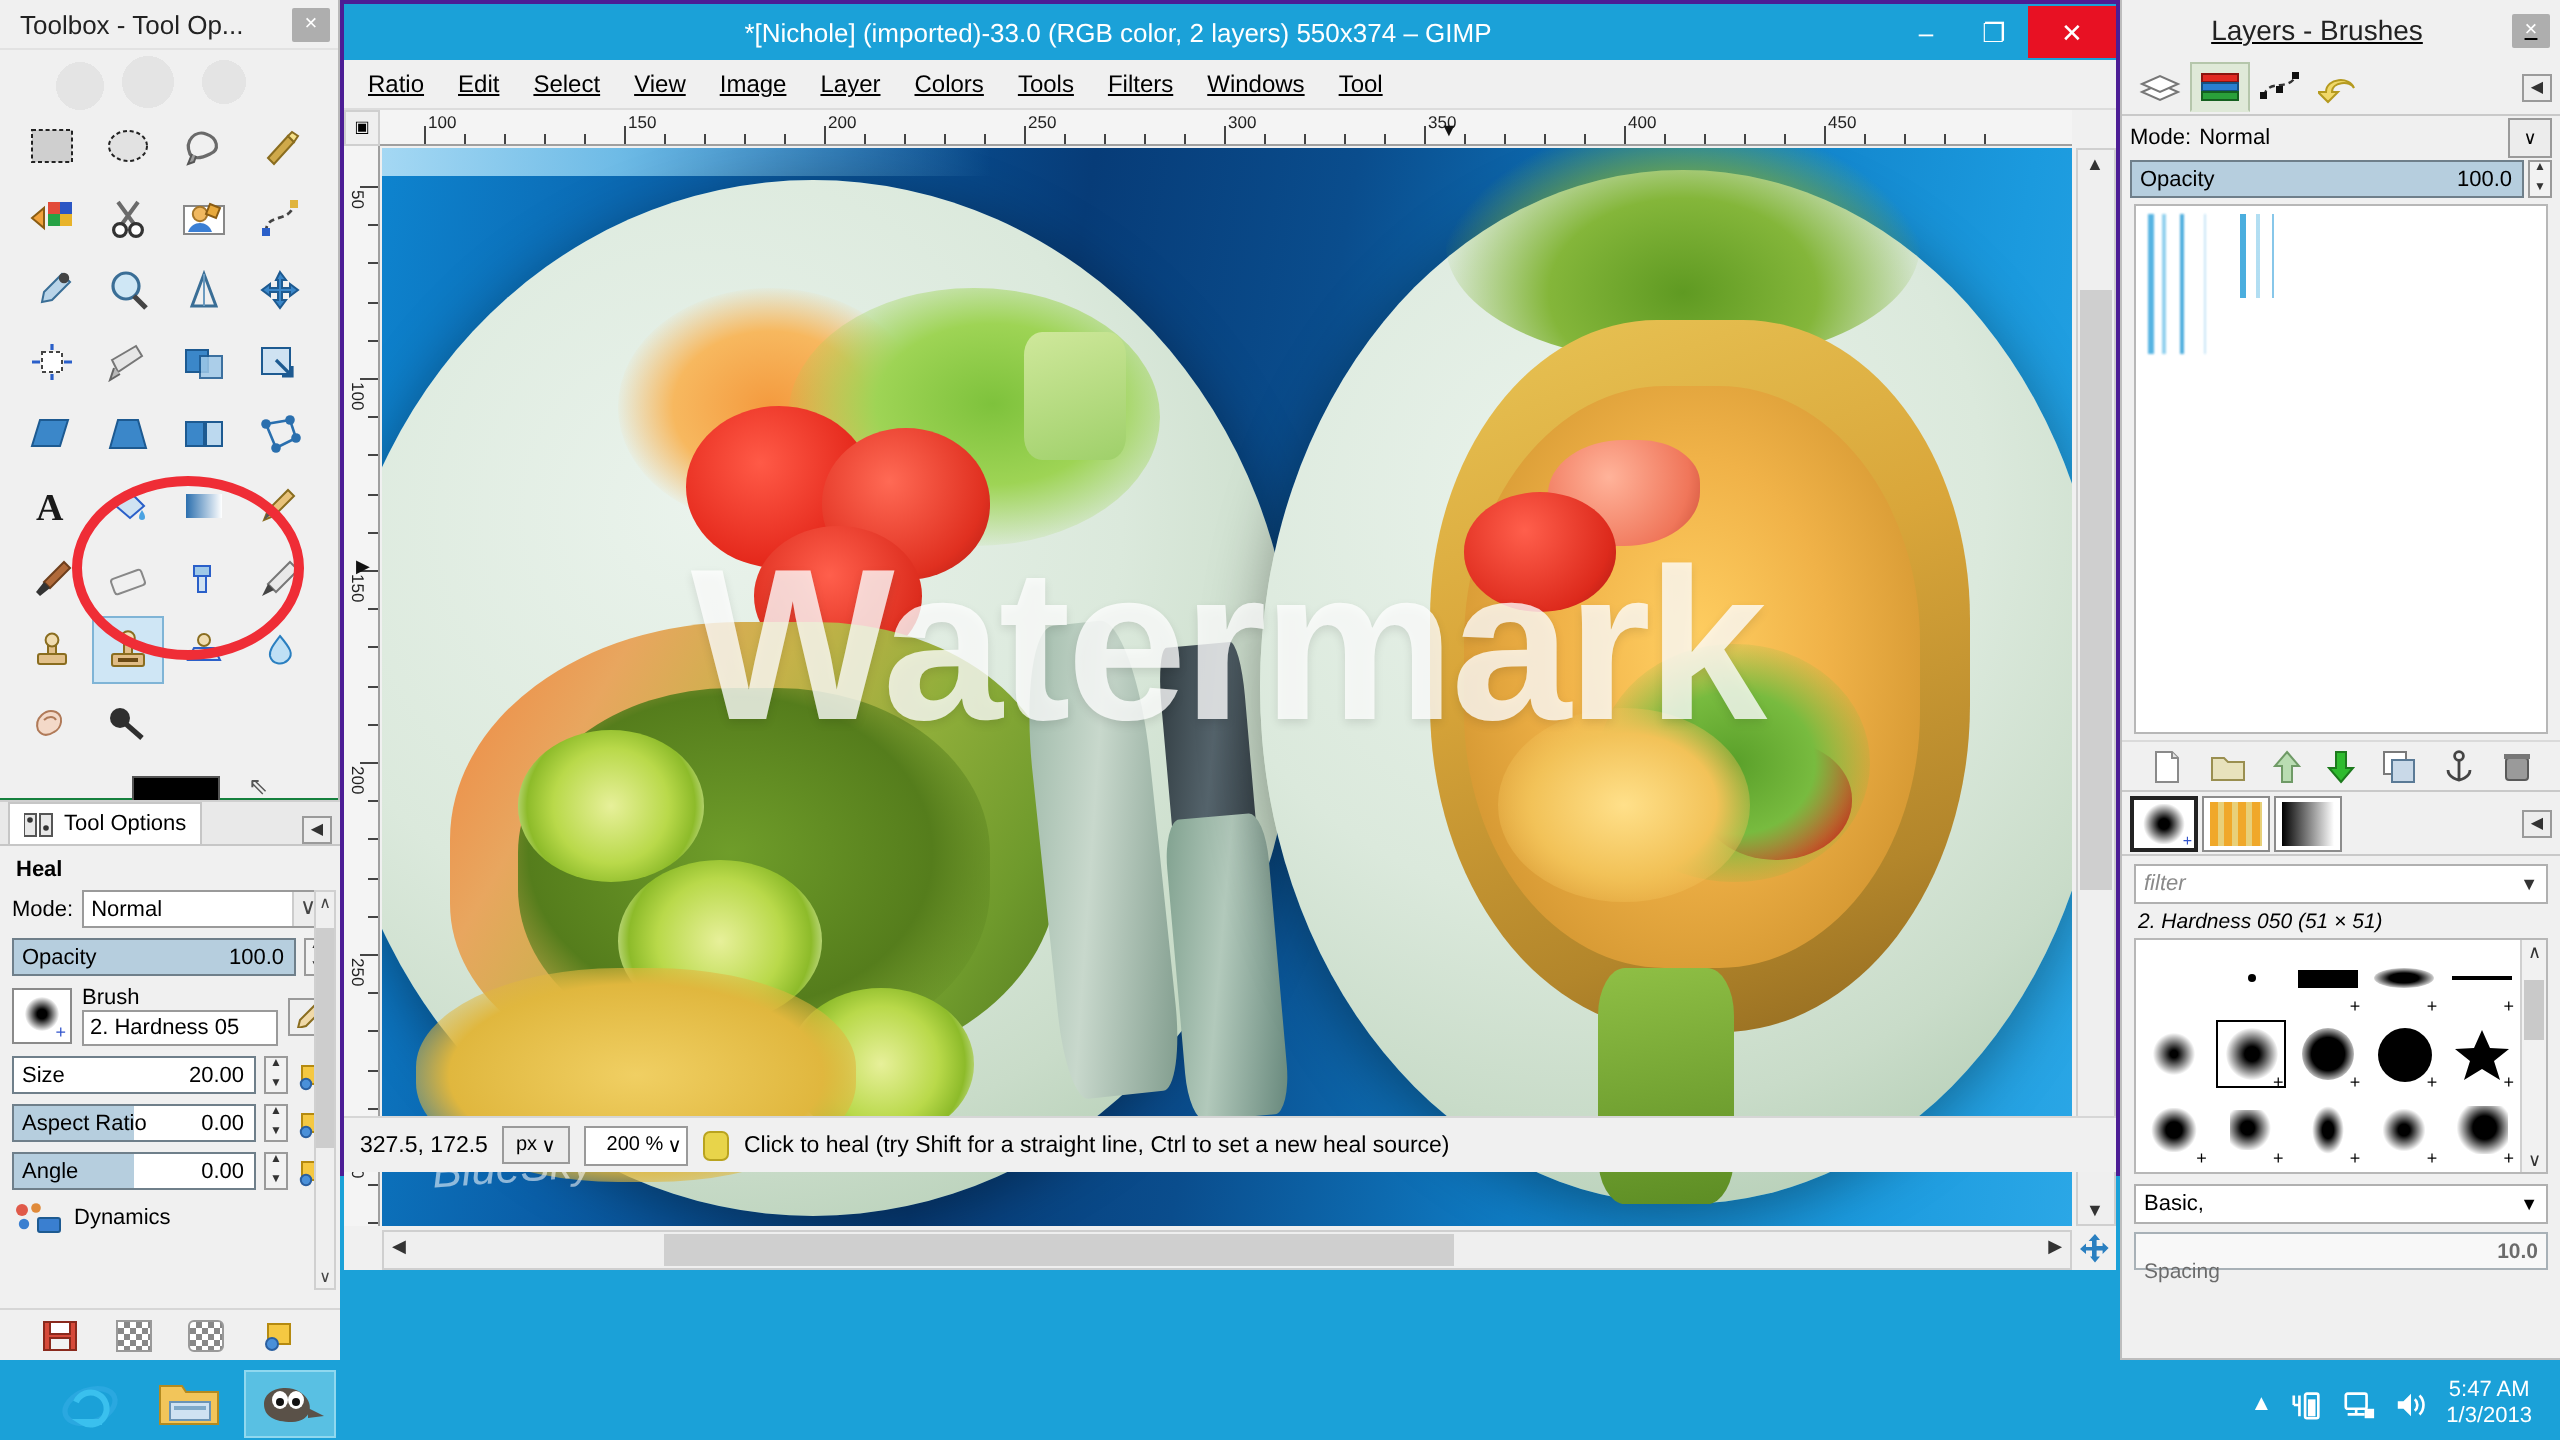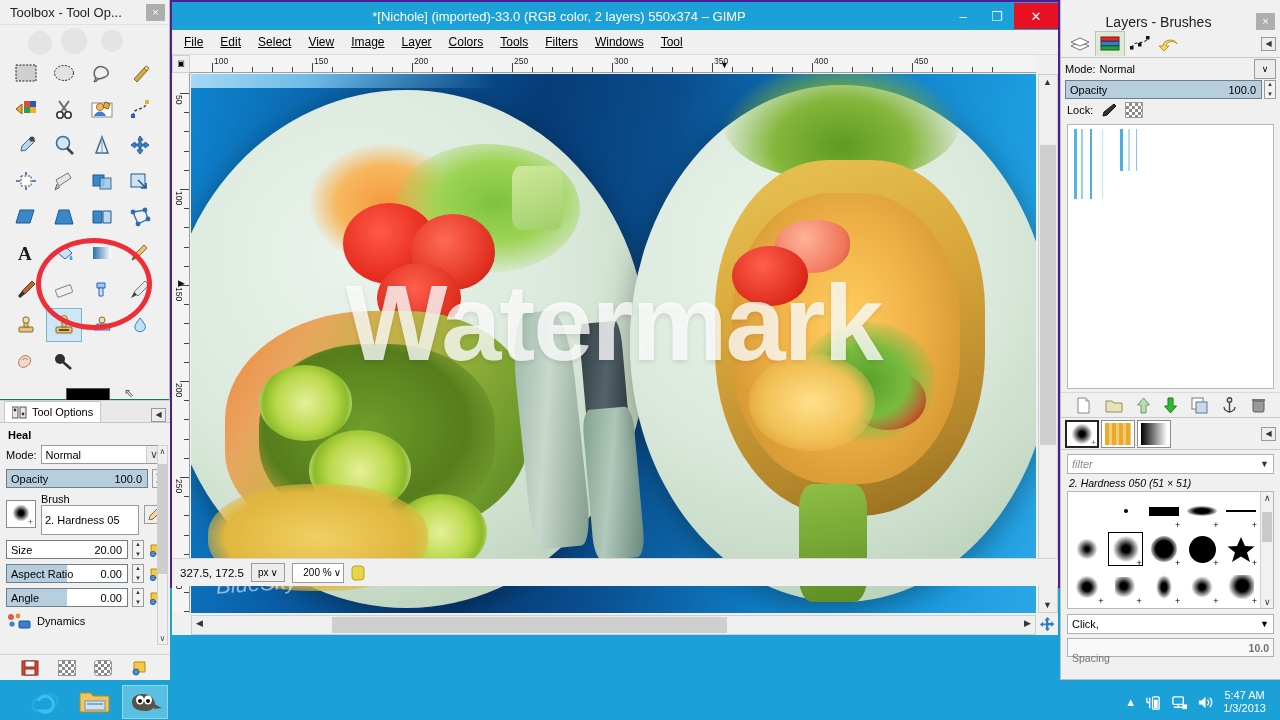--- a/index.html
+++ b/index.html
@@ -117,21 +117,21 @@
   .brushrow { display:flex; align-items:center; gap:5px; margin-bottom:5px; }
   .brush-thumb { width:30px; height:28px; background:#fff; border:1px solid #8a8a8a; position:relative;}
   .brush-thumb .dot {
     position:absolute; left:50%; top:47%; transform:translate(-50%,-50%);
     width:17px; height:17px; border-radius:50%;
     background:radial-gradient(circle,#000 20%,rgba(0,0,0,0) 72%);
   }
   .brush-thumb .pl { position:absolute; right:2px; bottom:0px; font-size:9px; color:#3355cc; }
   .brush-col { flex:1; }
   .brush-col .cap { font-size:11px; }
-  .brush-name { height:30px; background:#fff; border:1px solid #9a9a9a; font-size:11px;
+  .brush-name { height:18px; background:#fff; border:1px solid #9a9a9a; font-size:11px;
                 padding:0 3px; display:flex; align-items:center; overflow:hidden; white-space:nowrap;}
   .edit-btn { width:20px; height:19px; border:1px solid #9a9a9a; background:#efefef;
               display:flex;align-items:center;justify-content:center;}
   .to-scroll { position:absolute; right:2px; top:22px; width:11px; height:200px; background:#efefef;
                border:1px solid #d0d0d0; }
   .to-scroll .thumb { position:absolute; left:0; top:18px; width:9px; height:110px; background:#cdcdcd; }
   .to-scroll .up, .to-scroll .dn { position:absolute; left:0; width:9px; text-align:center; font-size:8px; color:#444;}
   .to-scroll .up { top:1px; } .to-scroll .dn { bottom:1px; }
   .to-footer { position:absolute; left:0; right:0; bottom:0; height:26px; background:#f0f0f0;
                border-top:1px solid #d6d6d6; display:flex; align-items:center;
@@ -215,21 +215,21 @@
   .unit-combo { height:19px; min-width:34px; border:1px solid #9a9a9a; background:#ececec;
                 display:flex; align-items:center; justify-content:center; gap:2px; font-size:10px; padding:0 3px;}
   .zoom-combo { height:20px; width:52px; border:1px solid #9a9a9a; background:#fff;
                 display:flex; align-items:center; justify-content:flex-end; font-size:10px; padding:0 2px; gap:2px;}
   .wilber-sm { width:14px;height:16px; }
   .statustext { font-size:11.5px; }
 
   
   #rdock { position:absolute; left:1060px; top:0; width:220px; height:680px; background:#f0f0f0;
            border:1px solid #bdbdbd; border-right:none; border-top:none; }
-  .rd-title { height:30px; display:flex; align-items:flex-end; padding:0 5px 0 0; }
+  .rd-title { height:30px; display:flex; align-items:center; padding:0 5px 0 0;text-decoration:underline; }
   .rd-title .t { flex:1; text-align:center; font-size:14px; color:#222; }
   .tabstrip { height:28px; display:flex; align-items:center; padding:2px 4px; gap:0px;
               border-bottom:1px solid #c9c9c9; }
   .dtab { width:30px; height:25px; display:flex; align-items:center; justify-content:center;
           border:1px solid transparent; }
   .dtab.sel { background:#dfe9d8; border:1px solid #b5c6ab; border-bottom-color:#dfe9d8; }
   .rd-mode { height:22px; display:flex; align-items:center; padding:0 4px; gap:4px; font-size:11px; }
   .rd-mode .cb { margin-left:auto; width:22px; height:20px; border:1px solid #9a9a9a;
                  background:#ececec; text-align:center; line-height:18px; font-size:9px;}
   .rd-lock { height:22px; display:flex; align-items:center; gap:8px; padding:0 6px; font-size:11px; }
@@ -666,21 +666,21 @@
 <div id="imgwin">
 
   <div id="img-title">
     <span class="caption">*[Nichole] (imported)-33.0 (RGB color, 2 layers) 550x374 – GIMP</span>
     <span class="wbtn">–</span>
     <span class="wbtn">❐</span>
     <span class="wbtn cl">✕</span>
   </div>
 
   <div id="menubar">
-    <span><u>File</u></span>
+    <span><u>Ratio</u></span>
     <span><u>Edit</u></span>
     <span><u>Select</u></span>
     <span><u>View</u></span>
     <span><u>Image</u></span>
     <span><u>Layer</u></span>
     <span><u>Colors</u></span>
     <span><u>Tools</u></span>
     <span><u>Filters</u></span>
     <span><u>Windows</u></span>
     <span><u>Tool</u></span>
@@ -840,20 +840,21 @@
       <span>px</span>
       <span>∨</span>
     </div>
     <div class="zoom-combo">
       <span>200 %</span>
       <span>∨</span>
     </div>
     <svg class="wilber-sm" viewBox="0 0 14 16">
         <rect x="1" y="1" width="12" height="14" rx="3" fill="#e8d44a" stroke="#b9a31f"></rect>
       </svg>
+    <span class="statustext">Click to heal (try Shift for a straight line, Ctrl to set a new heal source)</span>
   </div>
 </div>
 
 <div id="rdock">
   <div class="rd-title">
     <span class="t">Layers - Brushes</span>
     <span class="close-sq">×</span>
   </div>
 
   <div class="tabstrip">
@@ -899,27 +900,20 @@
         <span class="nm">Opacity</span>
         <span class="vl">100.0</span>
       </div>
       <div class="spin">
           <span>▲</span>
           <span>▼</span>
         </div>
     </div>
   </div>
 
-  <div class="rd-lock">
-    <span>Lock:</span>
-    <svg width="16" height="14">
-        <path d="M13 1 l2 2 -9 9 -4 1 1-4z" fill="#333" stroke="#111"></path>
-      </svg>
-    <div class="chk"></div>
-  </div>
 
   <div class="layerlist">
     <div class="layer-art"></div>
     <div class="layer-art2"></div>
   </div>
 
   <div class="ll-btns">
     <svg width="17" height="17">
         <path d="M3 1 h8 l3 3 v12 H3z" fill="#fff" stroke="#8a8a8a"></path>
         <path d="M11 1 v3 h3" fill="#e4e4e4" stroke="#8a8a8a"></path>
@@ -1031,21 +1025,21 @@
         </div>
     </div>
     <div class="bg-scroll">
       <span class="u">∧</span>
       <div class="th"></div>
       <span class="d">∨</span>
     </div>
   </div>
 
   <div class="basicbox">
-    <span>Click,</span>
+    <span>Basic,</span>
     <span class="ar">▼</span>
   </div>
 
   <div class="spacing">
     <span class="nm">Spacing</span>
     <span class="vl">10.0</span>
   </div>
 </div>
 
 <div id="taskbar">

